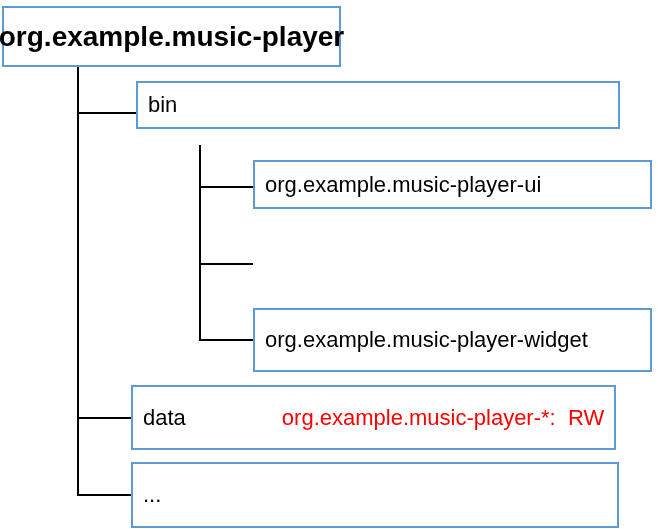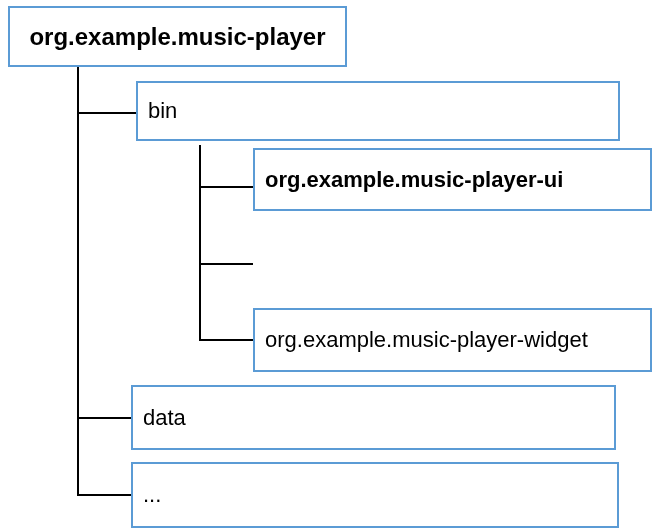--- a/index.html
+++ b/index.html
@@ -23,28 +23,28 @@
     display: flex;
     align-items: center;
     font-size: 22px;
     color: #000000;
     white-space: pre;
   }
   .node .label {
     padding-left: 10px;
   }
   .node-root {
-    left: 8px; top: 6px; width: 339px; height: 61px;
+    left: 2px; top: 6px; width: 339px; height: 61px;
     justify-content: center;
     font-weight: bold;
-    font-size: 24px;
+    font-size: 28px;
   }
   .node-root .label { padding-left: 0; }
-  .node-bin     { left: 136px; top: 81px;  width: 484px; height: 60px; }
-  .node-ui      { left: 253px; top: 148px; width: 399px; height: 63px; font-weight: bold; }
+  .node-bin     { left: 136px; top: 81px;  width: 484px; height: 48px; }
+  .node-ui      { left: 253px; top: 160px; width: 399px; height: 49px; }
   .node-service { left: 253px; top: 231px; width: 399px; height: 65px; }
   .node-widget  { left: 253px; top: 308px; width: 399px; height: 64px; }
   .node-data    { left: 131px; top: 385px; width: 485px; height: 65px; gap: 24px; }
   .node-more    { left: 131px; top: 462px; width: 488px; height: 66px; }
   .annotation-red {
     color: var(--highlight, #FF0000);
     margin-left: 72px;
     white-space: pre;
   }
   .line {
@@ -86,19 +86,20 @@
     <span class="label">org.example.music-player-ui</span>
   </div>
 
 
   <div class="node node-widget">
     <span class="label">org.example.music-player-widget</span>
   </div>
 
   <div class="node node-data">
     <span class="label">data</span>
+    <span class="annotation-red">org.example.music-player-*:  RW</span>
   </div>
 
   <div class="node node-more">
     <span class="label">...</span>
   </div>
 
 </div>
 
 </body></html>

